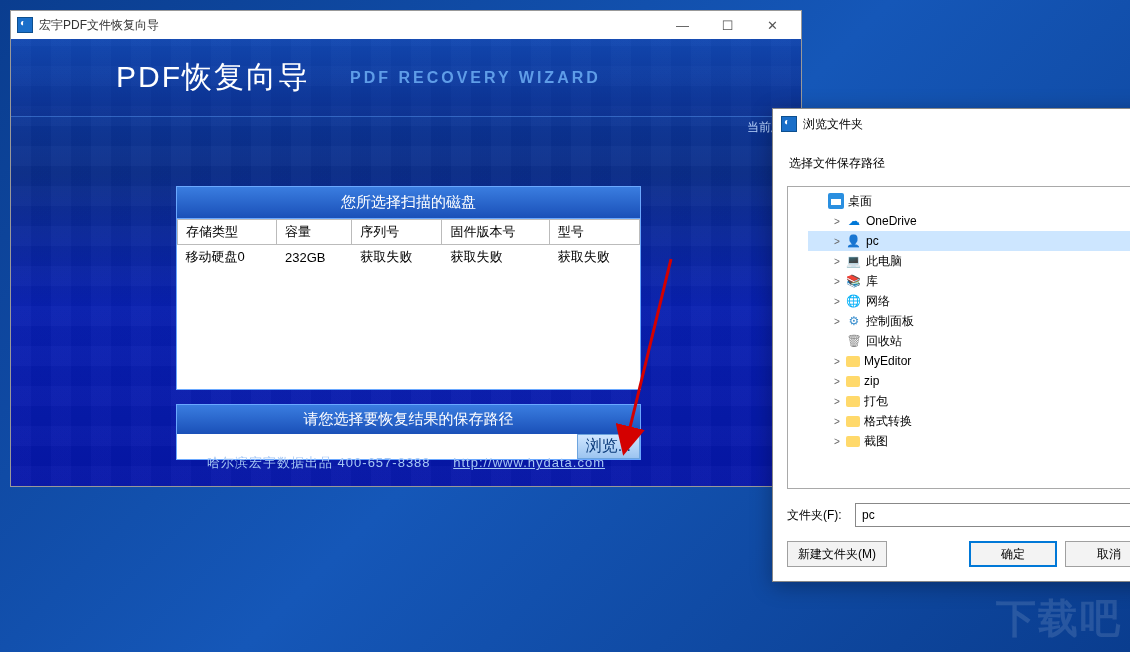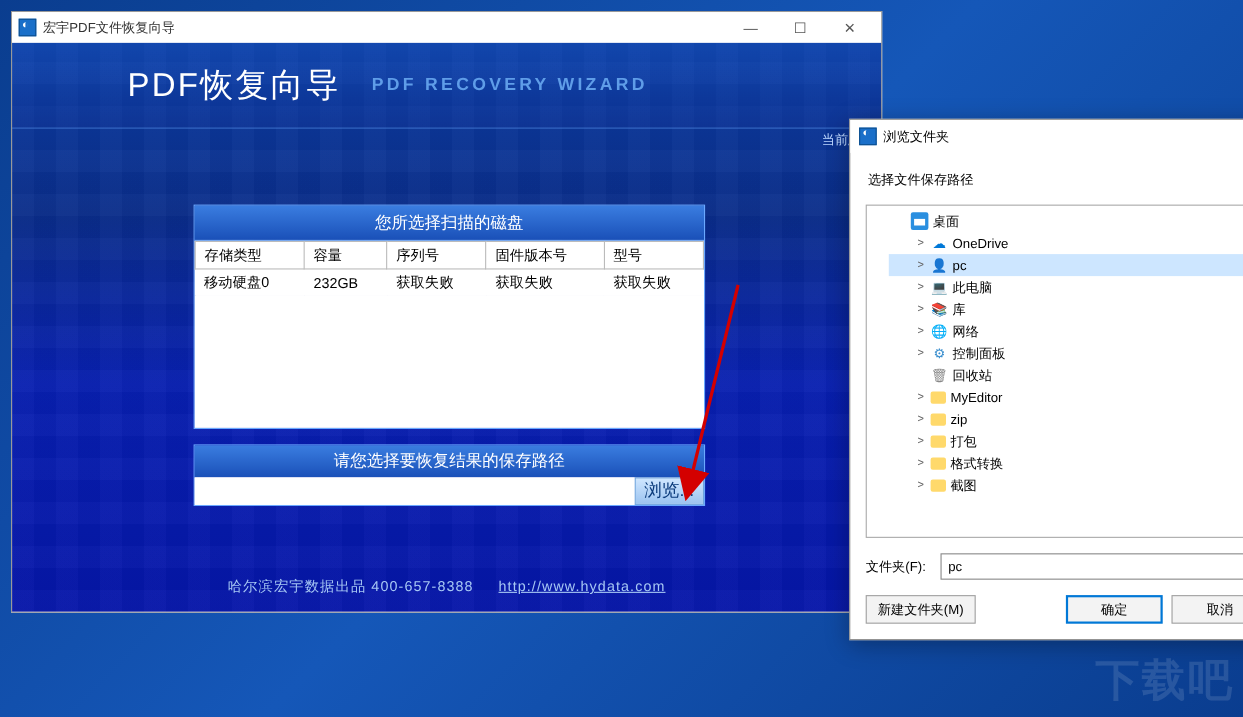--- a/index.html
+++ b/index.html
@@ -3,21 +3,21 @@
 <meta charset="utf-8">
 <style>
 * { box-sizing: border-box; margin: 0; padding: 0; }
 body {
   font-family: "Microsoft YaHei", "SimSun", sans-serif;
   background: linear-gradient(135deg, #0a3d8f 0%, #1557b8 50%, #0a3d8f 100%);
   width: 1130px; height: 652px; overflow: hidden; position: relative;
 }
 
 .main-window {
-  position: absolute; left: 10px; top: 10px; width: 792px; height: 547px;
+  position: absolute; left: 10px; top: 10px; width: 792px; height: 477px;
   background: #fff; border: 1px solid #999;
 }
 .titlebar {
   height: 28px; background: #fff; display: flex; align-items: center;
   padding: 0 6px; font-size: 12px; color: #333;
 }
 .titlebar-icon {
   width: 16px; height: 16px; background: #1a6fc9; border: 1px solid #0d4f8f;
   margin-right: 6px; position: relative;
 }
@@ -34,21 +34,21 @@
 }
 .header-bar {
   height: 78px; display:flex; align-items:center; padding:16px 30px;
   background: linear-gradient(180deg, rgba(30,90,200,0.3), rgba(10,40,140,0.3));
   border-bottom: 1px solid rgba(120,180,255,0.3);
 }
 .header-title-cn {
   color:#fff; font-size:30px; letter-spacing:2px; font-weight: normal; margin-left:75px;
 }
 .header-title-en {
-  color:#5f9de8; font-size:16px; letter-spacing:3px; font-weight:bold; margin-left:28px;
+  color:#5f9de8; font-size:16px; letter-spacing:3px; font-weight:bold; margin-left:40px;
   font-family: Arial, sans-serif;
 }
 .version-line { color:#bcd7ff; font-size:12px; text-align:right; padding:2px 18px 0 0;}
 .panel {
   margin: 50px 160px 0 165px; border:1px solid #6aa8ff;
 }
 .panel-title {
   background: linear-gradient(180deg,#3a7de0,#1a50b8);
   color:#fff; text-align:center; font-size:15px; padding:6px 0;
   border-bottom:1px solid #6aa8ff;

